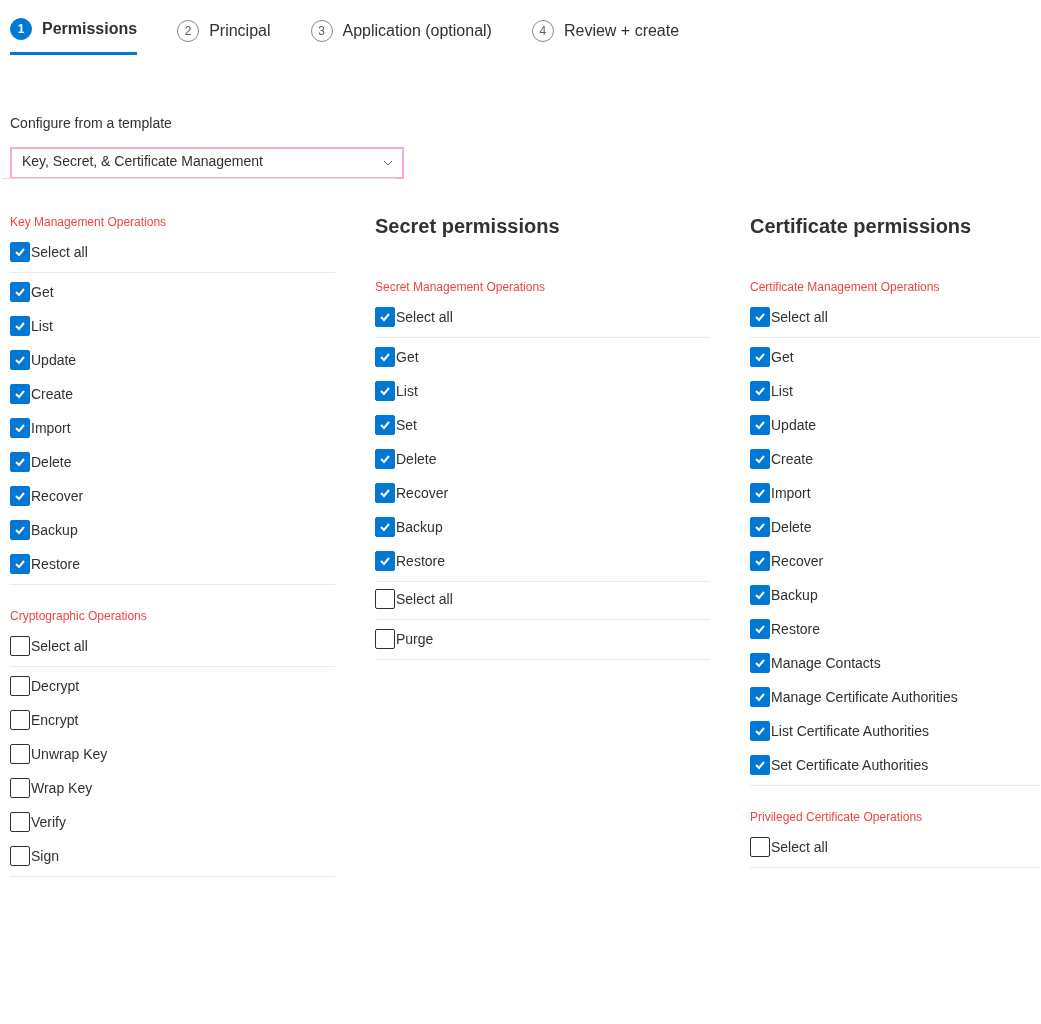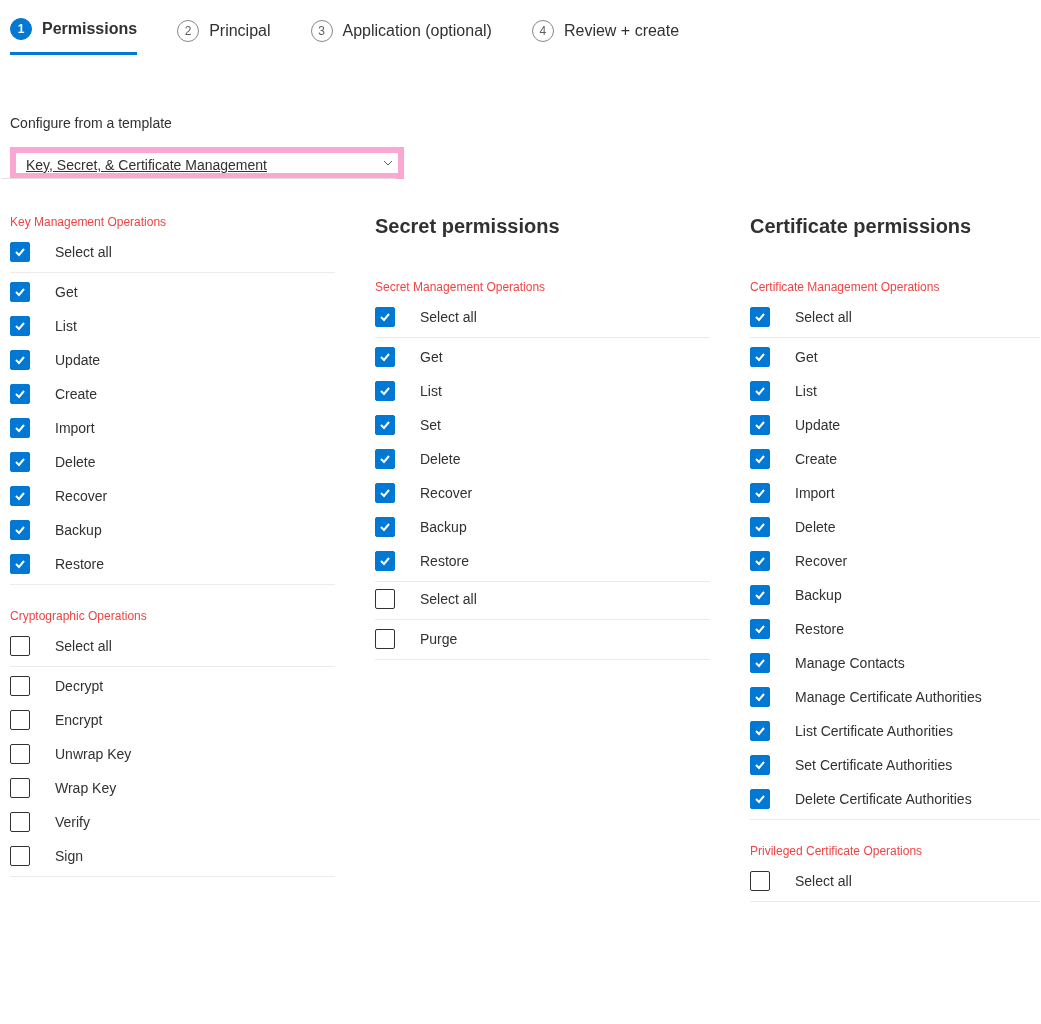--- a/index.html
+++ b/index.html
@@ -64,28 +64,27 @@
       content: "";
       position: absolute;
       right: 8px;
       bottom: 0;
       width: 394px;
       border-bottom: 1px solid #e1dfdd;
     }
     .template-select {
       width: 394px;
       height: 32px;
-      border: 6px solid #f9a8d4;
+      border: 2px solid #f9a8d4;
       padding: 4px 30px 4px 10px;
       font-size: 14px;
       color: #323130;
       background: #ffffff;
       appearance: none;
       cursor: pointer;
-      text-decoration: underline;
     }
     .chevron-down {
       position: absolute;
       right: 10px;
       top: 50%;
       transform: translateY(-50%);
       pointer-events: none;
     }
     .chevron-down svg { display: block; }
     
@@ -109,21 +108,21 @@
       font-size: 12px;
       color: #ef4444;
       margin-bottom: 6px;
       margin-top: 24px;
     }
     .group:first-of-type .group-title { margin-top: 0; }
     
     .perm-row {
       display: flex;
       align-items: center;
-      gap: 25px;
+      gap: 1px;
       padding: 7px 0;
       cursor: pointer;
     }
     .perm-row.select-all {
       border-bottom: 1px solid #edebe9;
       padding-bottom: 10px;
       margin-bottom: 2px;
     }
     .perm-row:last-child {
       border-bottom: 1px solid #edebe9;
@@ -489,28 +488,20 @@
           <span class="perm-label">List Certificate Authorities</span>
         </div>
         <div class="perm-row">
           <span class="checkbox checked">
             <svg width="14" height="14" viewBox="0 0 14 14">
               <path d="M3 7 L6 10 L11 4" fill="none" stroke="#ffffff" stroke-width="2"></path>
             </svg>
           </span>
           <span class="perm-label">Set Certificate Authorities</span>
         </div>
-        <div class="perm-row">
-          <span class="checkbox checked">
-            <svg width="14" height="14" viewBox="0 0 14 14">
-              <path d="M3 7 L6 10 L11 4" fill="none" stroke="#ffffff" stroke-width="2"></path>
-            </svg>
-          </span>
-          <span class="perm-label">Delete Certificate Authorities</span>
-        </div>
       </div>
       <div class="group">
         <div class="group-title">Privileged Certificate Operations</div>
         <div class="perm-row select-all">
           <span class="checkbox"></span>
           <span class="perm-label">Select all</span>
         </div>
       </div>
     </div>
   </div>

